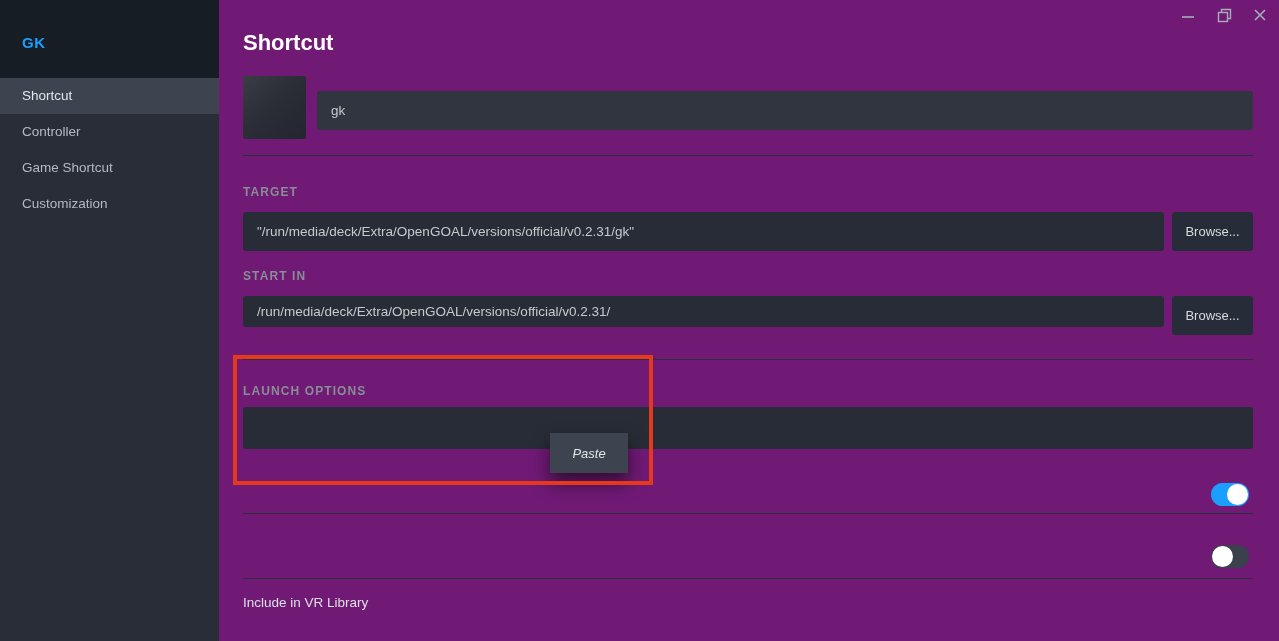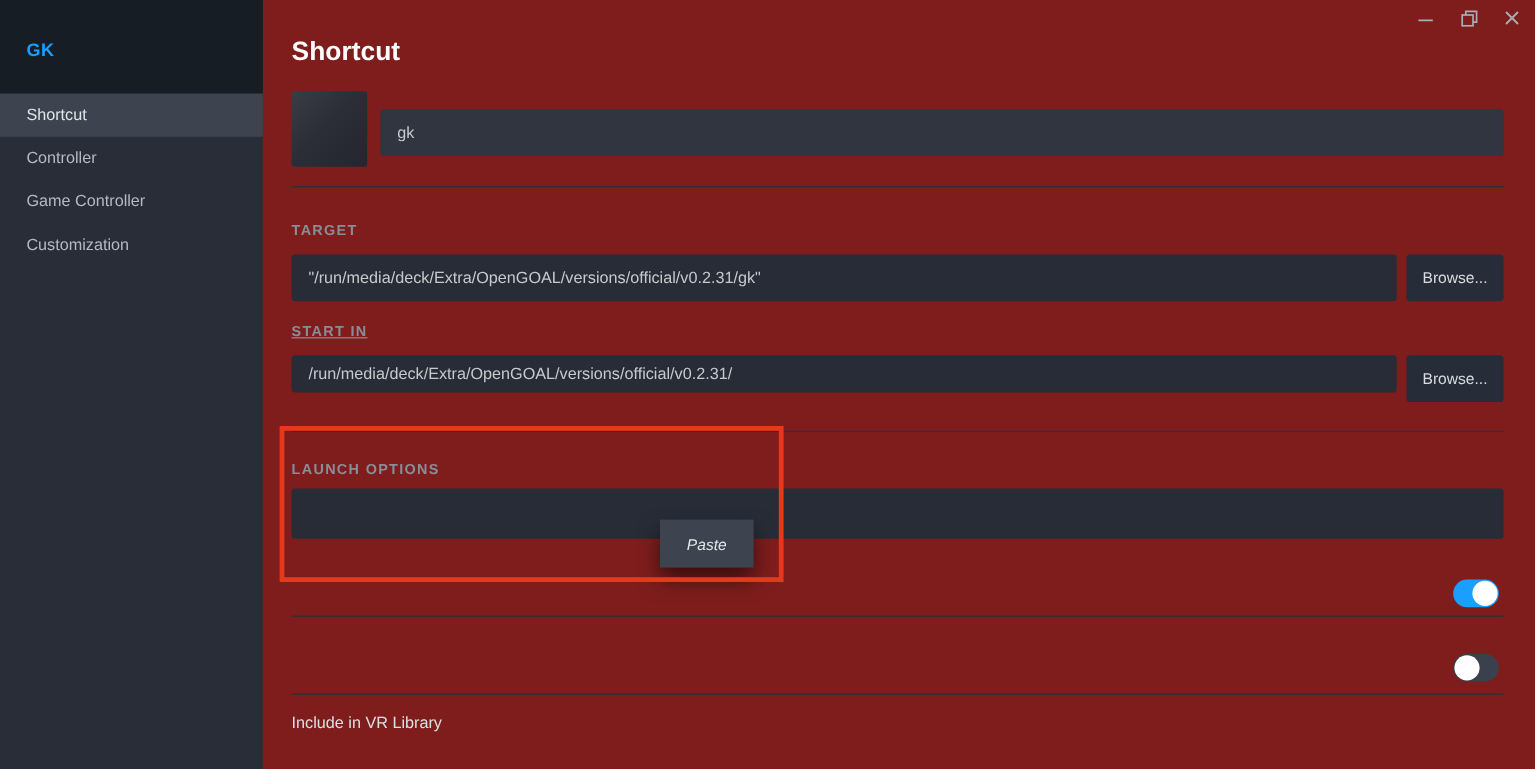--- a/index.html
+++ b/index.html
@@ -3,21 +3,21 @@
 <meta charset="utf-8">
 <style>
   * { box-sizing: border-box; margin: 0; padding: 0; }
   html, body { background: #0c0f14; }
   body { font-family: "Liberation Sans", sans-serif; }
 
   .window {
     position: relative;
     width: 1279px;
     height: 641px;
-    background: #7f1d1d;
+    background: #701a75;
     overflow: hidden;
     color: #dfe3e6;
   }
 
   
   .sidebar {
     position: absolute;
     left: 0; top: 0;
     width: 219px; height: 641px;
     background: #282d38;
@@ -116,21 +116,21 @@
 
   .field-label {
     position: absolute;
     left: 24px;
     font-size: 12px;
     font-weight: bold;
     letter-spacing: 1.1px;
     color: #878e97;
   }
   .label-target  { top: 185px; }
-  .label-startin { top: 269px; text-decoration: underline; }
+  .label-startin { top: 269px; }
   .label-launch  { top: 384px; }
 
   .divider {
     position: absolute;
     left: 24px;
     width: 1010px; height: 1px;
     background: #2b303a;
   }
   .div-1 { top: 155px; }
   .div-2 { top: 359px; }
@@ -196,21 +196,21 @@
 <body>
 
 <div class="window">
 
   <div class="sidebar">
     <div class="sidebar-header">
       <div class="app-title">GK</div>
     </div>
     <div class="nav-item selected">Shortcut</div>
     <div class="nav-item">Controller</div>
-    <div class="nav-item">Game Controller</div>
+    <div class="nav-item">Game Shortcut</div>
     <div class="nav-item">Customization</div>
   </div>
 
   <div class="win-controls">
     <div class="win-btn">
       <span>
         <svg width="14" height="14" viewBox="0 0 14 14">
             <line x1="1" y1="9" x2="13" y2="9" stroke="#a8aeb5" stroke-width="1.6"></line>
           </svg>
       </span>

